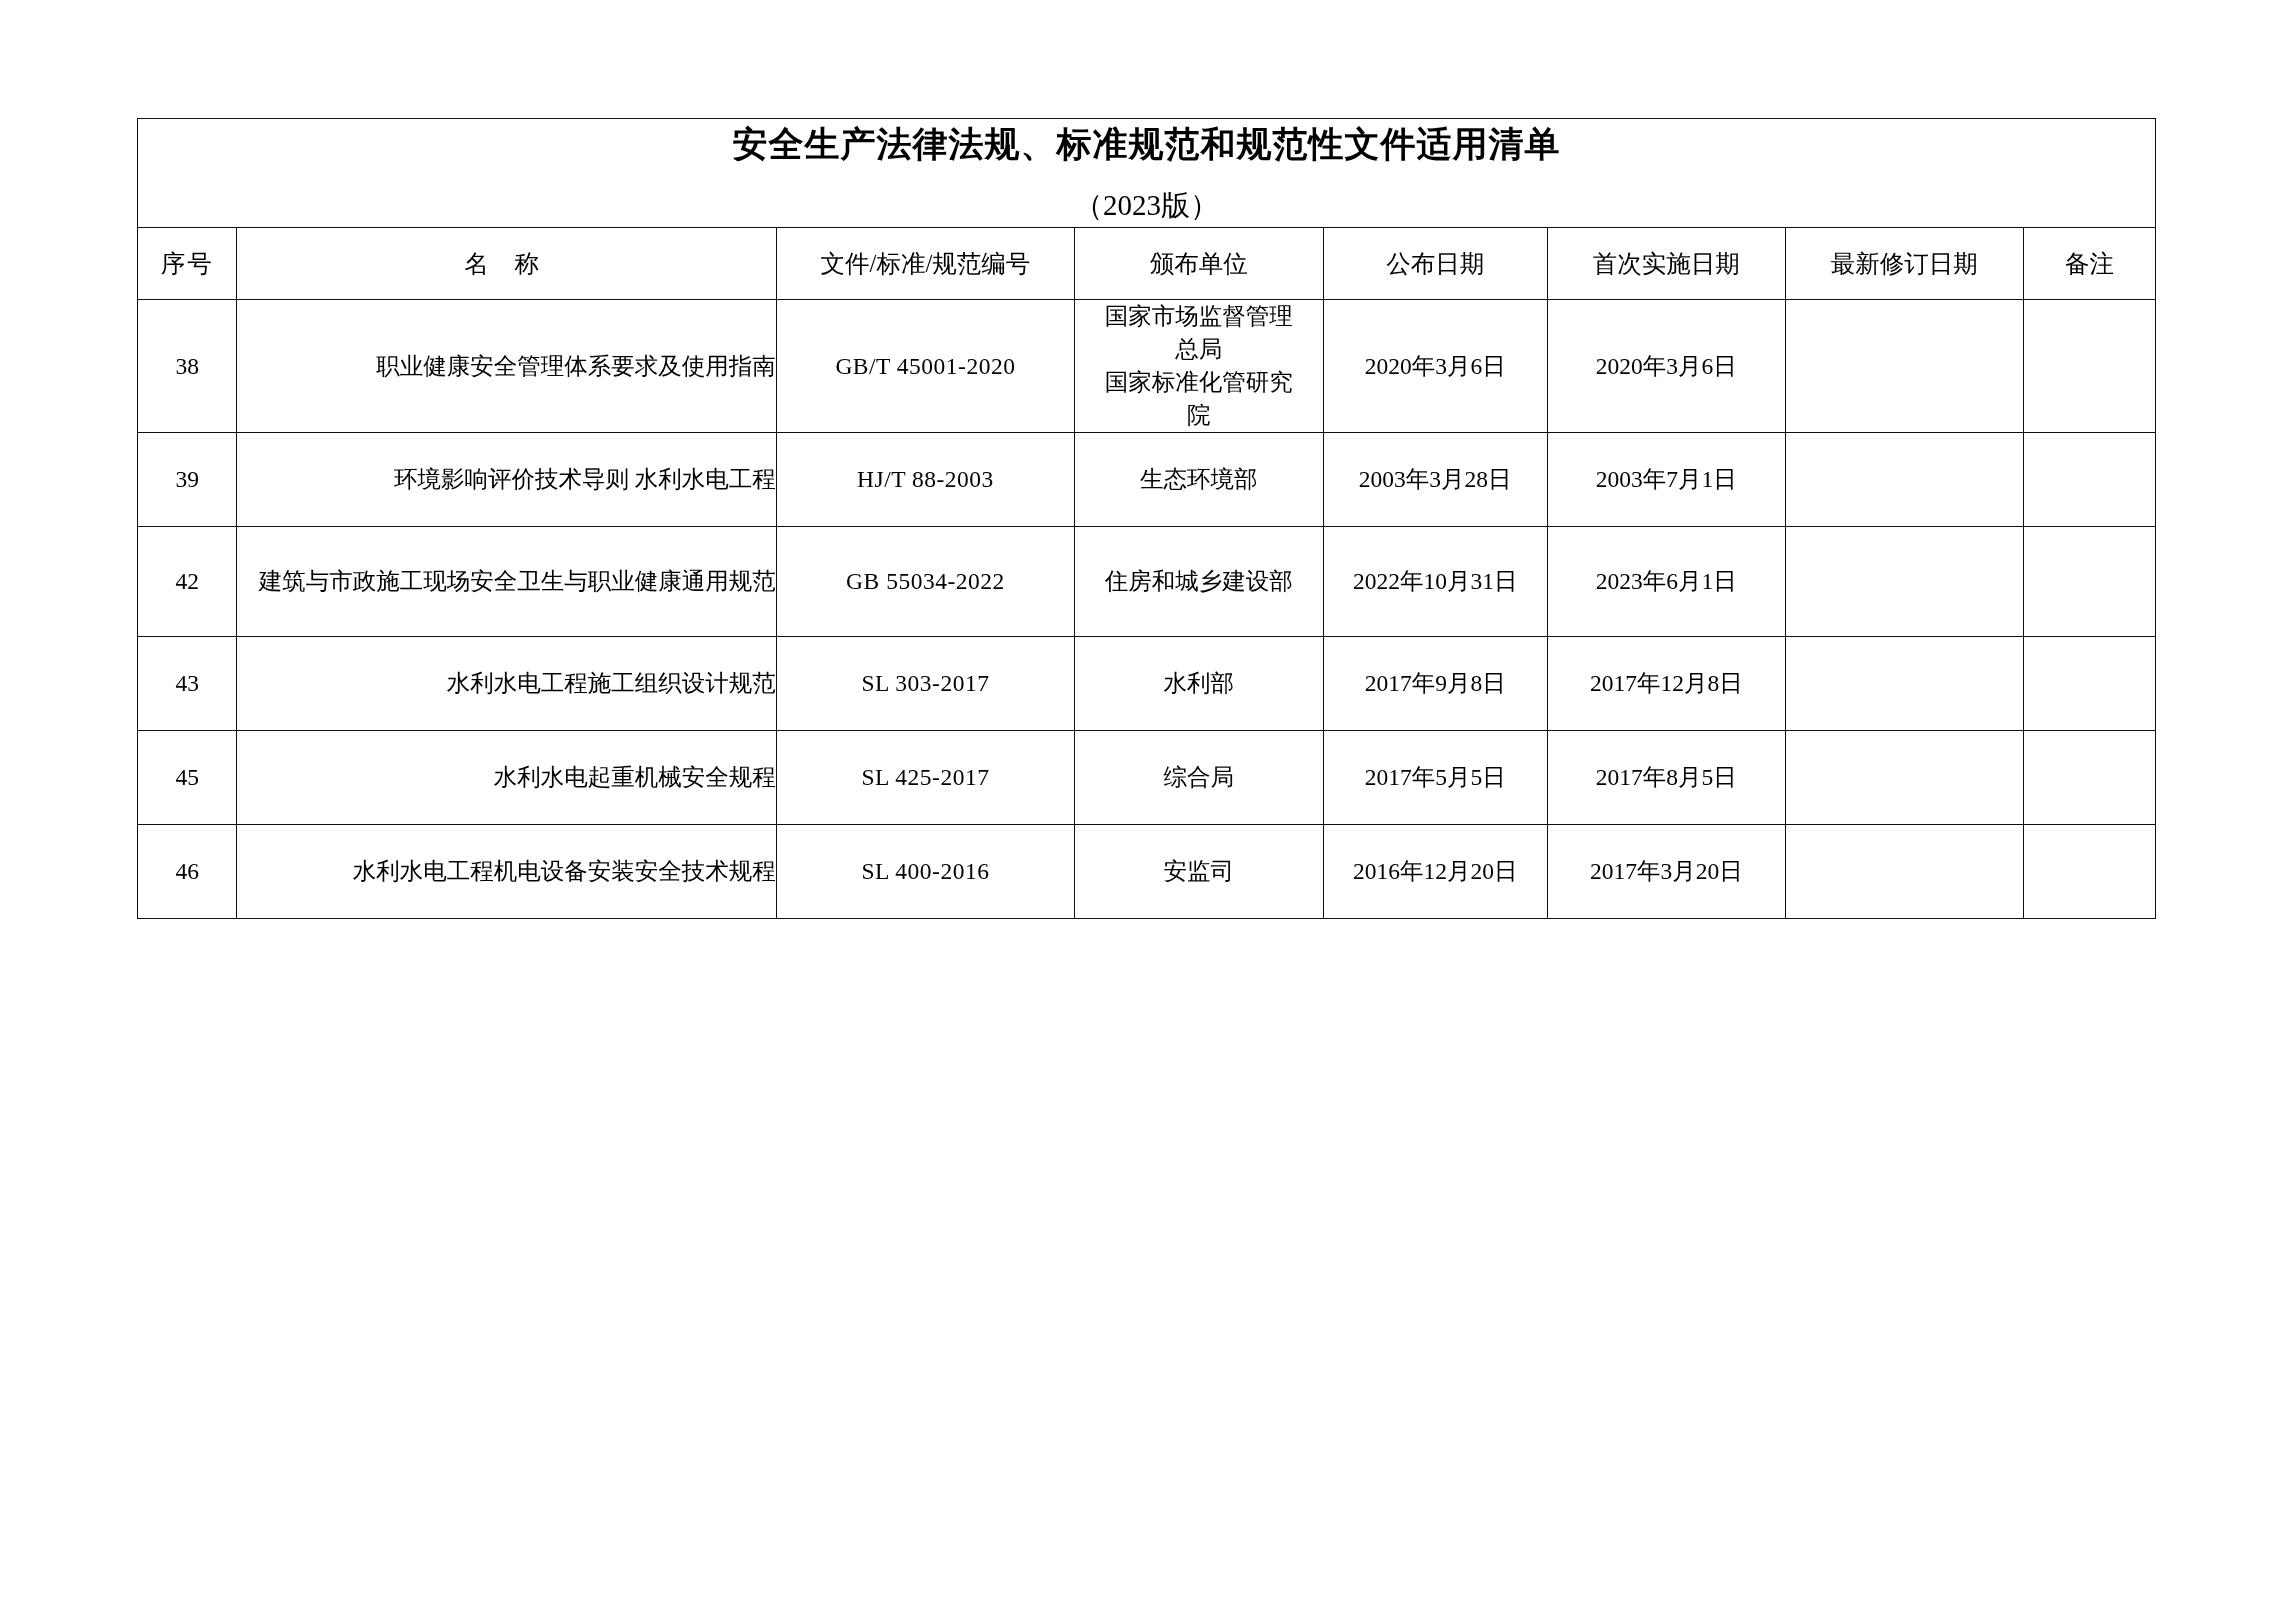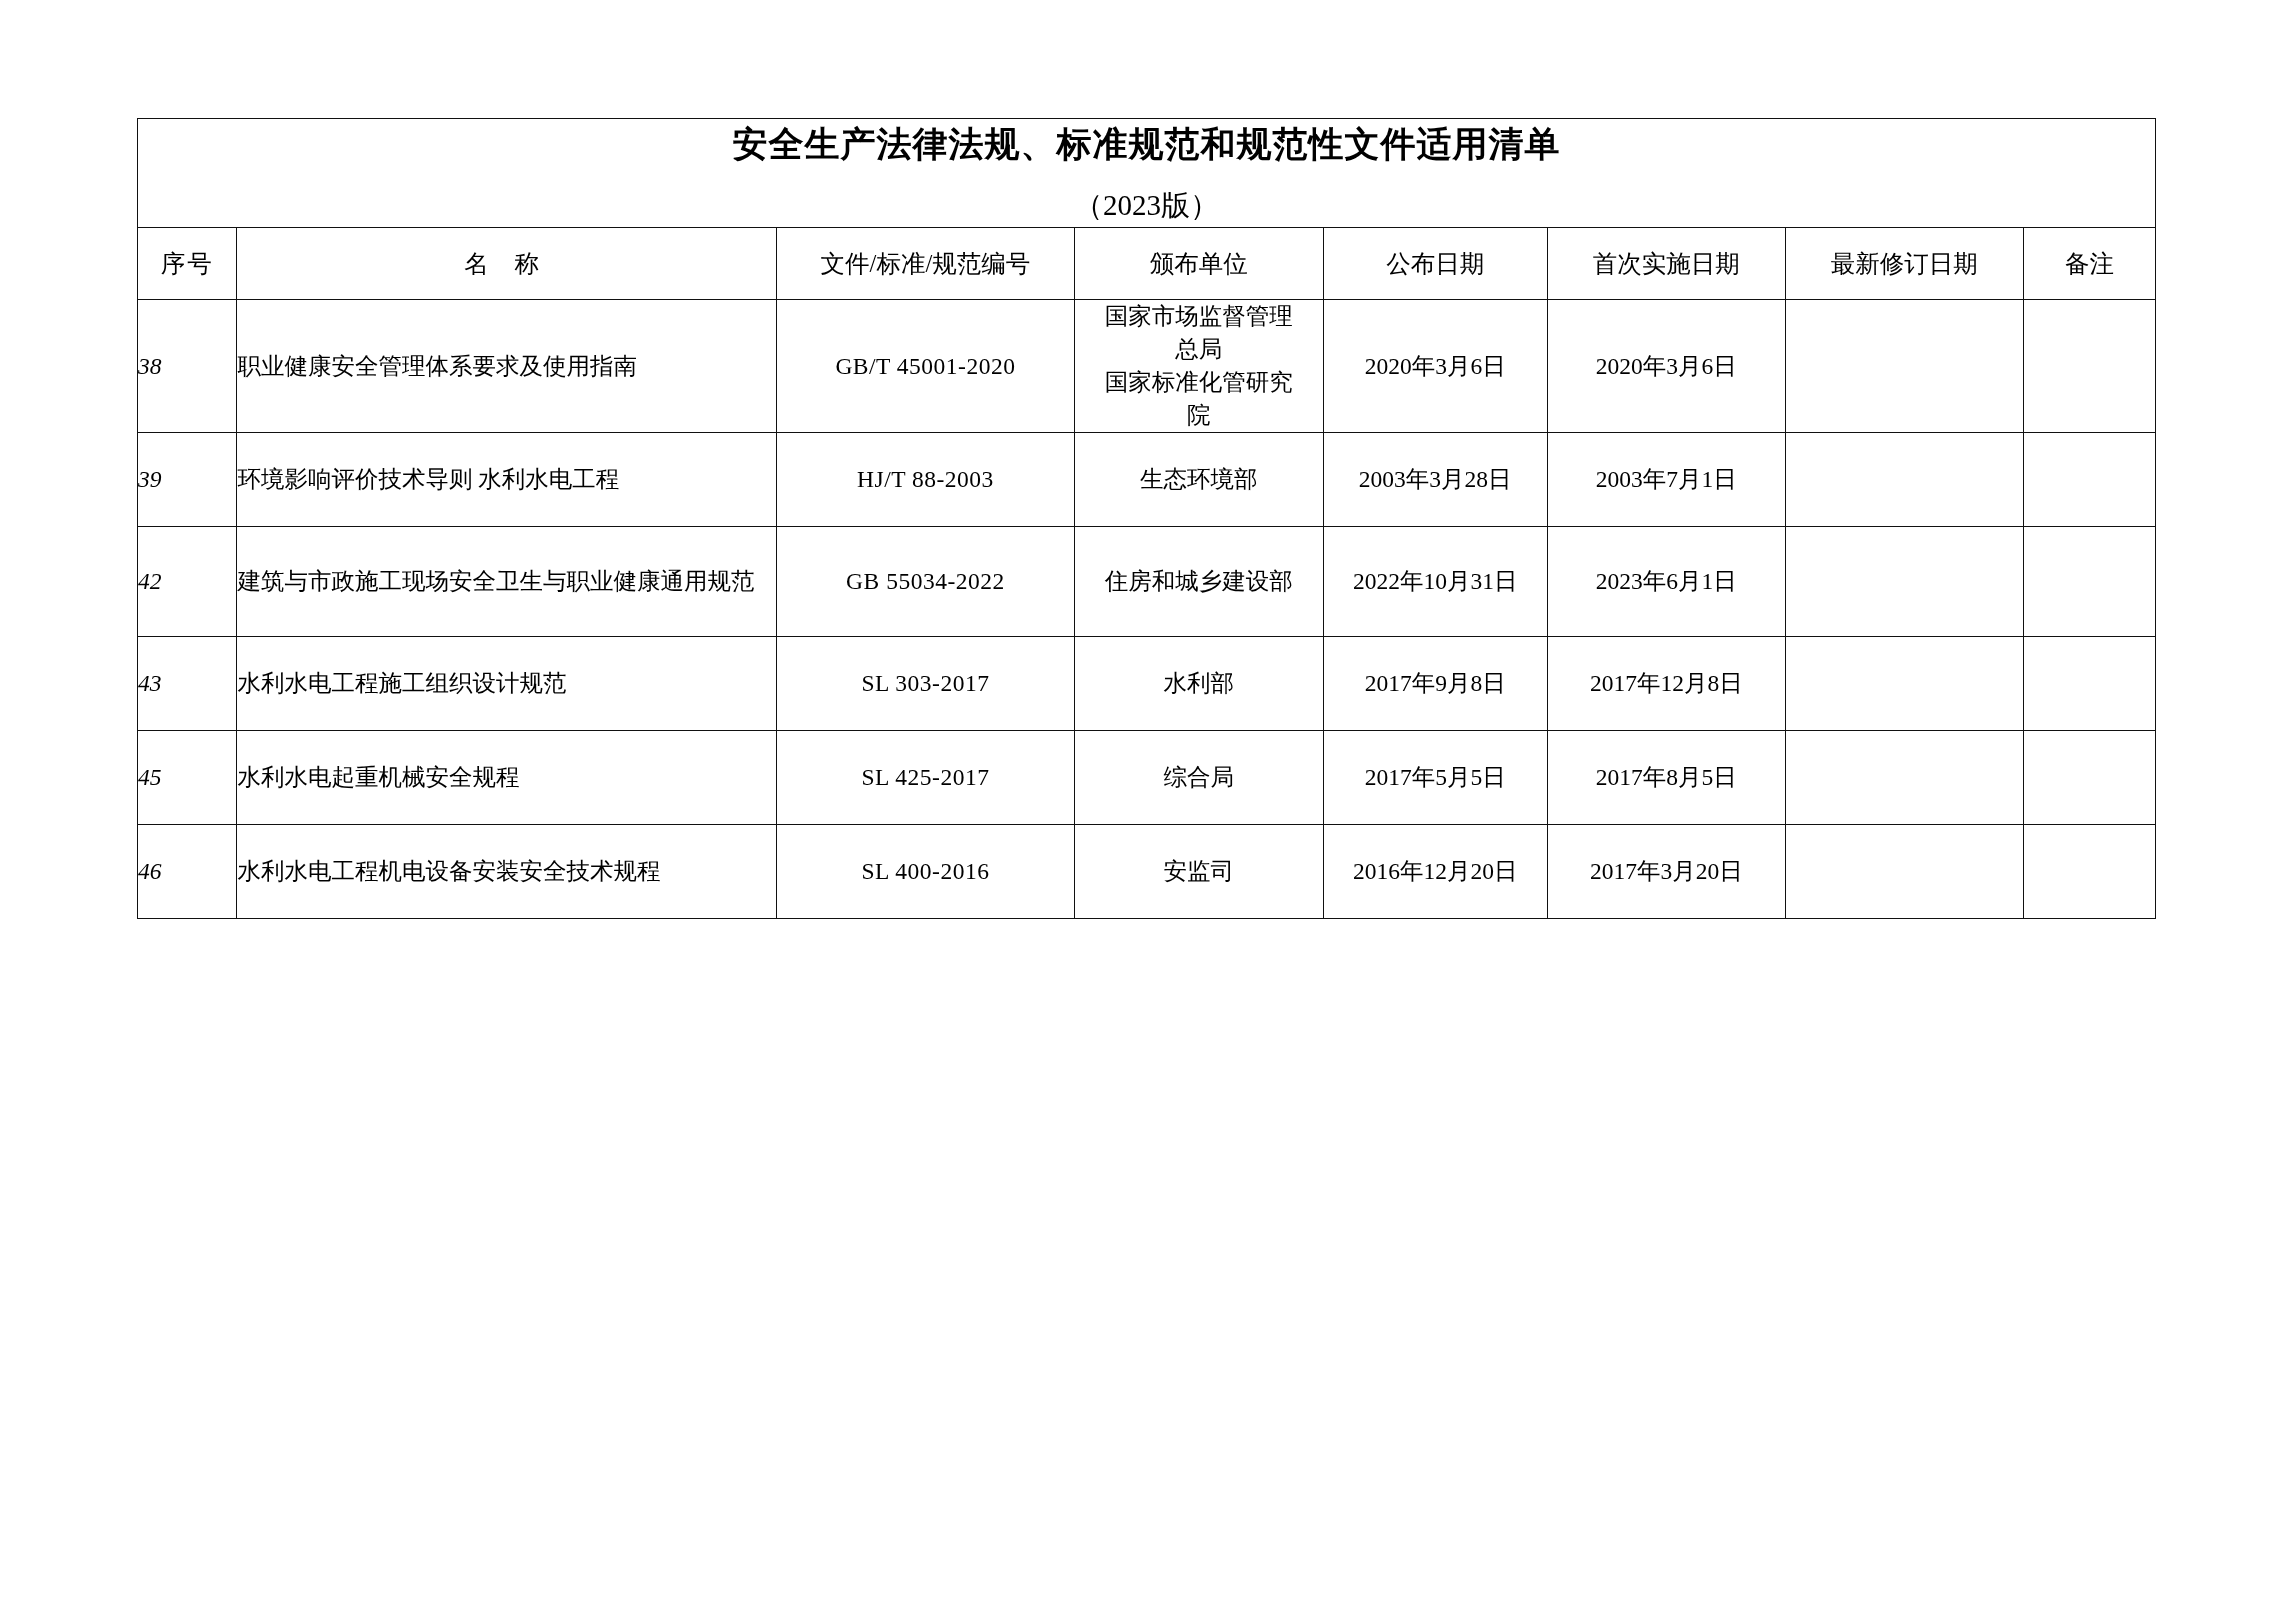--- a/index.html
+++ b/index.html
@@ -57,25 +57,25 @@
     height: 71px;
     padding: 9.8px 3.9px;
   }
   .hdr-seq { letter-spacing: 2px; }
   .hdr-name { letter-spacing: 9.8px; }
   tbody td {
     font-size: 23.5px;
     line-height: 1.45;
   }
   td.c-seq {
-    font-family: "Liberation Serif", "DejaVu Serif", serif;
-    font-style: italic;
+    text-align: center;
+    font-family: "Liberation Serif", "DejaVu Serif", serif;
   }
   td.c-name {
-    text-align: left;
+    text-align: right;
     padding: 11.8px 13.7px 11.8px 15.7px;
     margin-top: 33px;
   }
   td.c-code {
     text-align: center;
     font-family: "Liberation Serif", "DejaVu Serif", serif;
     letter-spacing: 0.5px;
     margin-left: 48px;
   }
   td.c-org {

